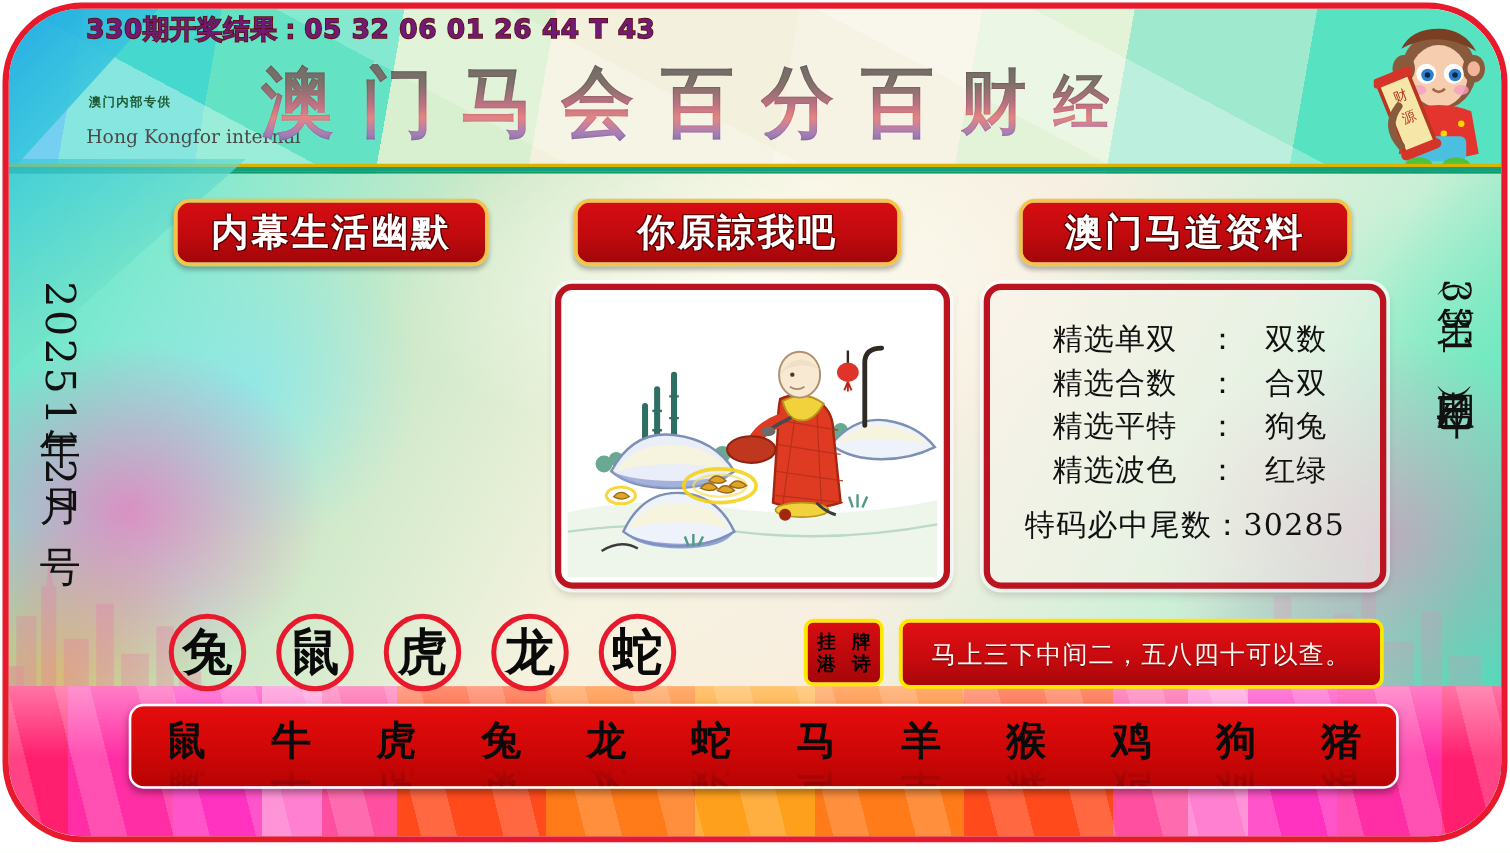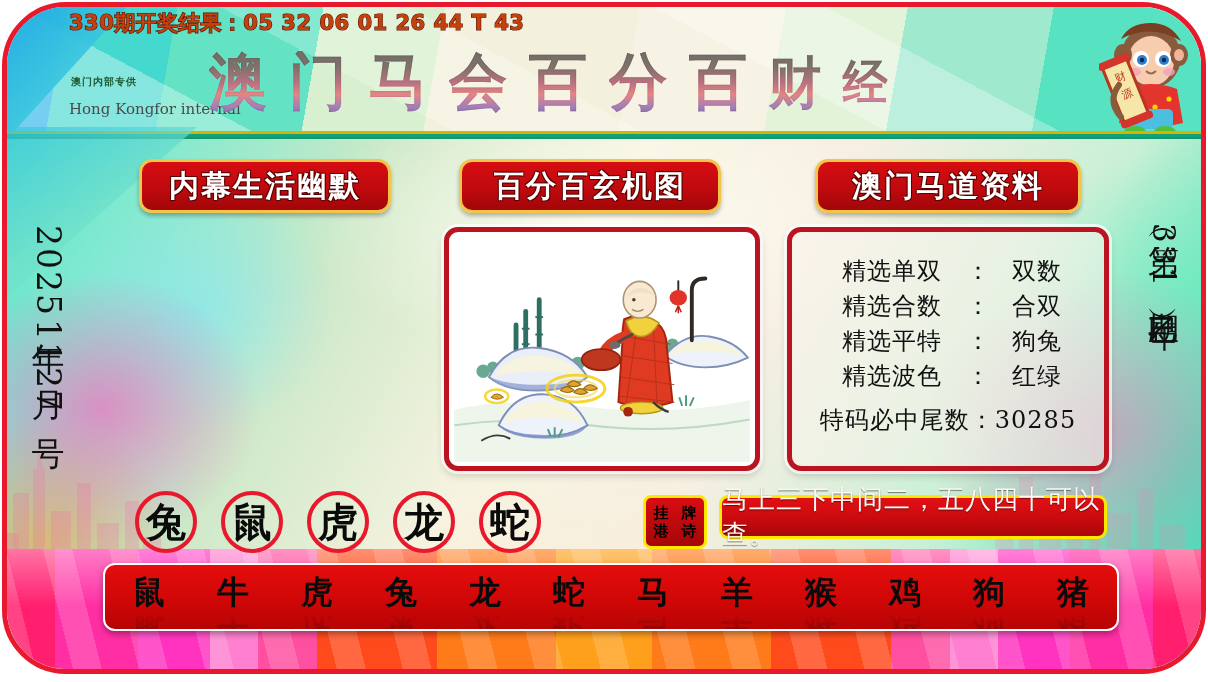--- a/index.html
+++ b/index.html
@@ -110,21 +110,21 @@
     position:absolute; left:0; right:0; bottom:2px; height:6px;
     background: linear-gradient(to bottom, #d8b400 0 3px, #14a07a 3px 6px);
   }
   .header-rule2 {
     position:absolute; left:0; right:0; bottom:0; height:2px;
     background: #0f9a6e;
   }
   .draw-result {
     position:absolute; left:62px; top:2px;
     font-size: 21px; font-weight: 700; letter-spacing: .5px;
-    color: #c2410c;
+    color: #701a75;
     -webkit-text-stroke: 1.2px #5a0c00;
     paint-order: stroke fill;
     white-space: nowrap;
     font-family: "DejaVu Sans","Liberation Sans",sans-serif;
     text-align: center;
   }
   .brand-cn {
     position:absolute; left:64px; top:68px;
     font-size: 10px; font-weight: 700; color: #1e5a33;
     font-family: "DejaVu Serif","Liberation Serif",serif;
@@ -249,28 +249,28 @@
     justify-items:center; align-items:center;
     padding: 2px 1px;
   }
   .tag-badge span {
     font-family:"DejaVu Serif","Liberation Serif",serif;
     font-size: 15px; font-weight:700; color:#000;
     line-height: 18px;
   }
   .phrase-bar {
     position:absolute; left: 712px; top: 488px;
-    width: 388px; height: 44px;
+    width: 388px; height: 56px;
     background: linear-gradient(to bottom,#e21015 0%, #c60a0e 60%, #a80609 100%);
     border: 3px solid #ffe800;
     border-radius: 9px;
     display:flex; align-items:center; justify-content:center;
     color: #fff8f0;
     font-family:Liberation Serif, serif;
-    font-size: 26px; letter-spacing: 1px;
+    font-size: 20px; letter-spacing: 1px;
     text-shadow: 0 1px 1px rgba(0,0,0,.5);
   }
 
   
   .zodiac-bar {
     position:absolute; left: 96px; top: 556px;
     width: 1016px; height: 68px;
     background: linear-gradient(to bottom,#e50d0d 0%, #d00707 55%, #b80404 100%);
     border-radius: 12px;
     border: 2px solid #ffffff;
@@ -395,21 +395,21 @@
         <path d="M20 70 q-12 16 2 32" stroke="#8a5a3c" stroke-width="6" fill="none" stroke-linecap="round"></path>
       </svg>
 
       <div class="header-rule"></div>
       <div class="header-rule2"></div>
     </div>
 
     <div class="corner-blue2"></div>
 
     <div class="banner b1">内幕生活幽默</div>
-    <div class="banner b2">百分百玄机图</div>
+    <div class="banner b2">你原諒我吧</div>
     <div class="banner b3">澳门马道资料</div>
 
 
     <div class="card mid">
       <svg class="illus" viewBox="0 0 306 234">
         <rect width="306" height="234" fill="#ffffff"></rect>
 
         <path d="M0 180 q60 -14 130 -4 q90 12 176 -6 l0 64 L0 234z" fill="#eef6ec"></path>
         <path d="M0 196 q70 -10 140 0 q80 10 166 -6" stroke="#bcd9c4" stroke-width="2" fill="none"></path>
 

